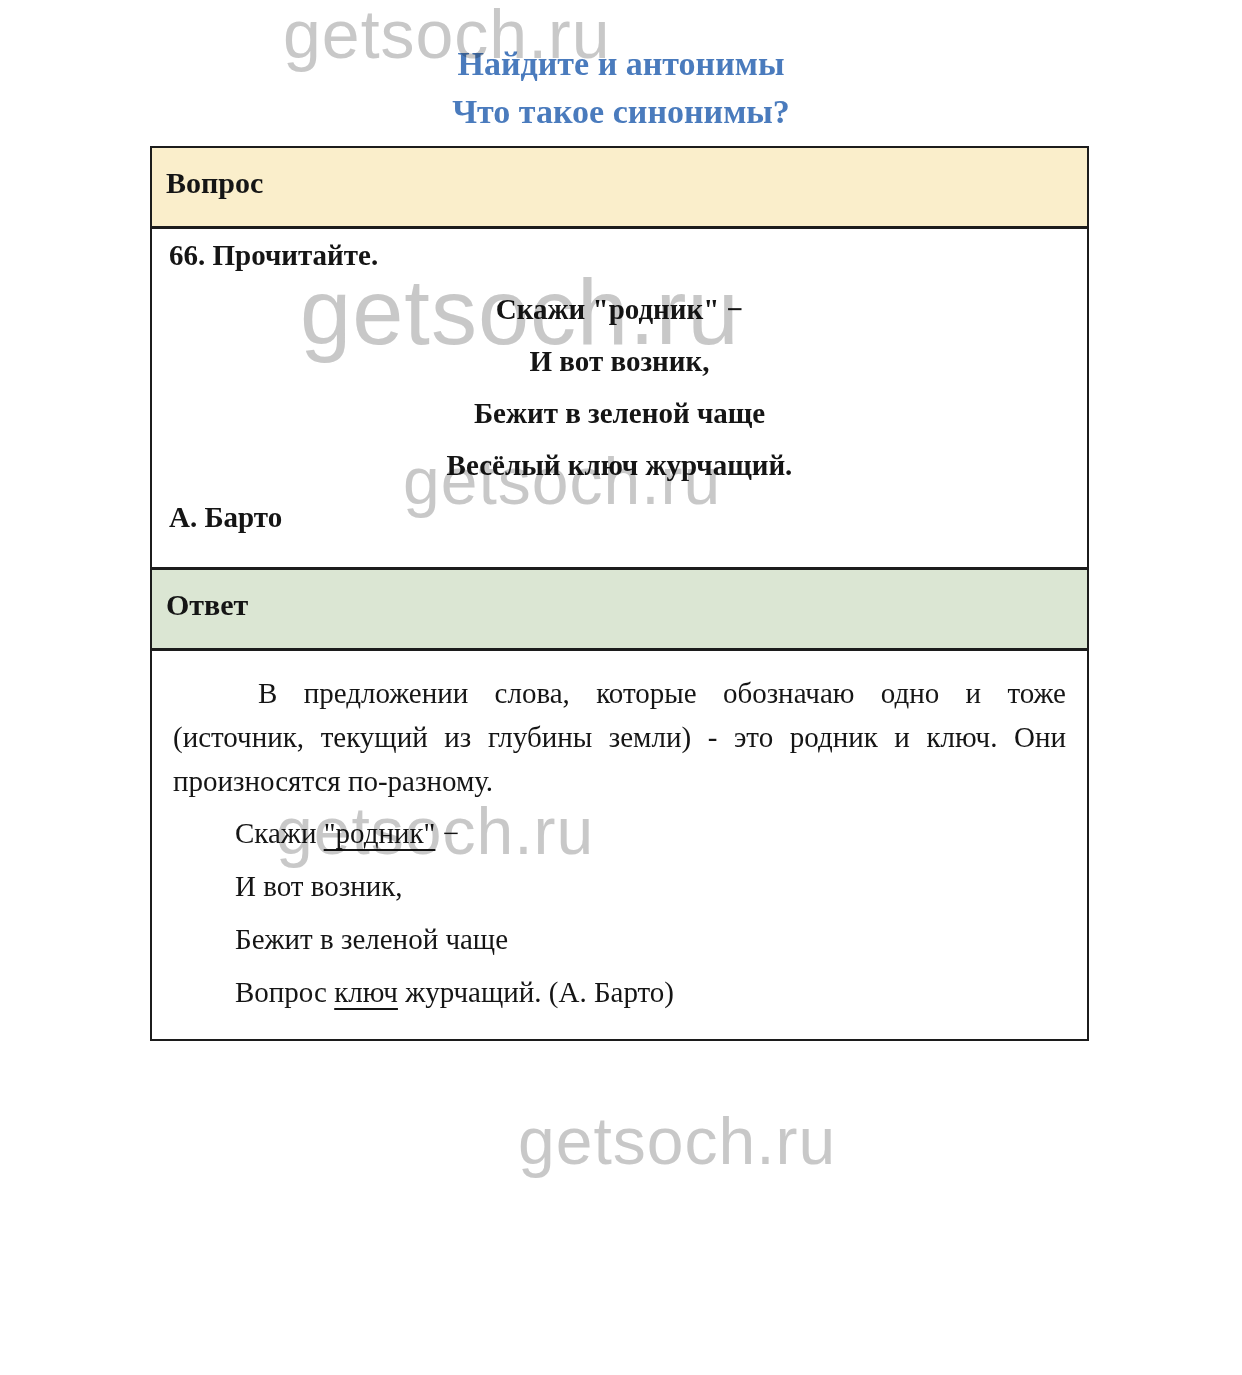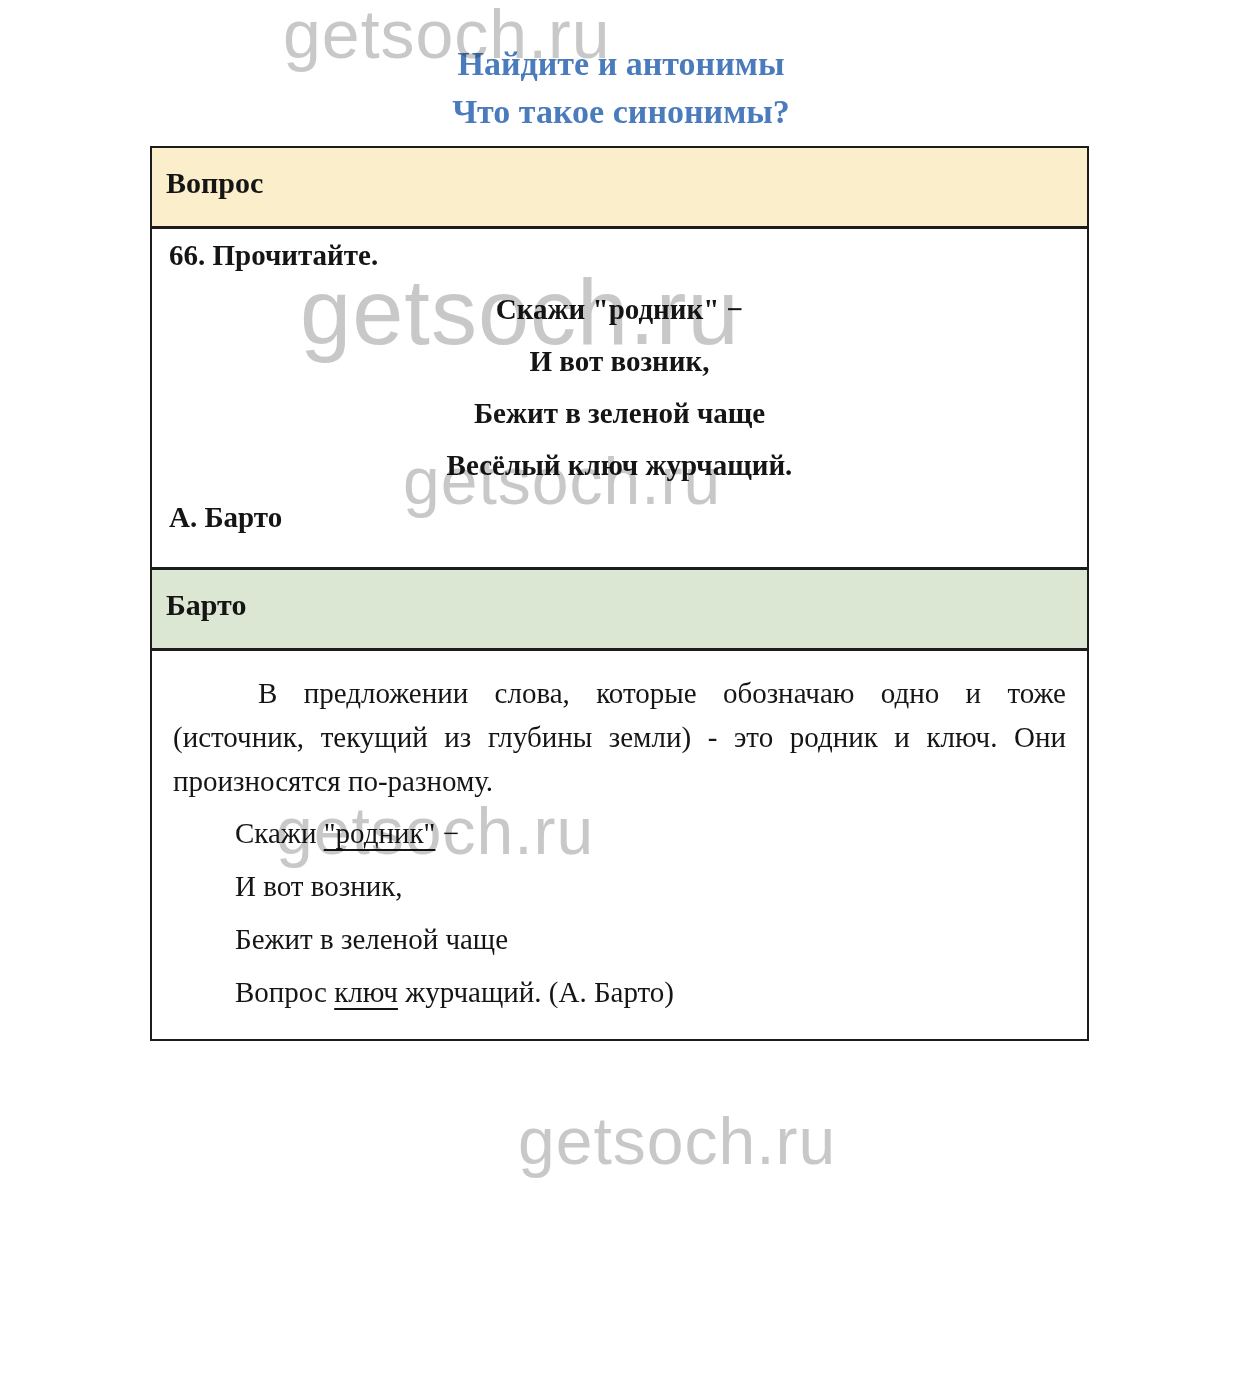--- a/index.html
+++ b/index.html
@@ -119,21 +119,21 @@
         <div>Скажи "родник" −</div>
         <div>И вот возник,</div>
         <div>Бежит в зеленой чаще</div>
         <div>Весёлый ключ журчащий.</div>
       </div>
 
       <div class="author-line">А. Барто</div>
 
     </div>
 
-    <div class="row-header a">Барто</div>
+    <div class="row-header a">Ответ</div>
 
     <div class="cell answer">
       <p class="answer-paragraph">В предложении слова, которые обозначаю одно и тоже (источник, текущий из глубины земли) - это родник и ключ. Они произносятся по-разному.</p>
 
       <div class="poem-left">
         <div><span>Скажи </span><span class="seg-u">"родник"</span><span> −</span></div>
         <div><span>И вот возник,</span><span class="seg-u"></span><span></span></div>
         <div><span>Бежит в зеленой чаще</span><span class="seg-u"></span><span></span></div>
         <div><span>Вопрос </span><span class="seg-u">ключ</span><span> журчащий. (А. Барто)</span></div>
       </div>

